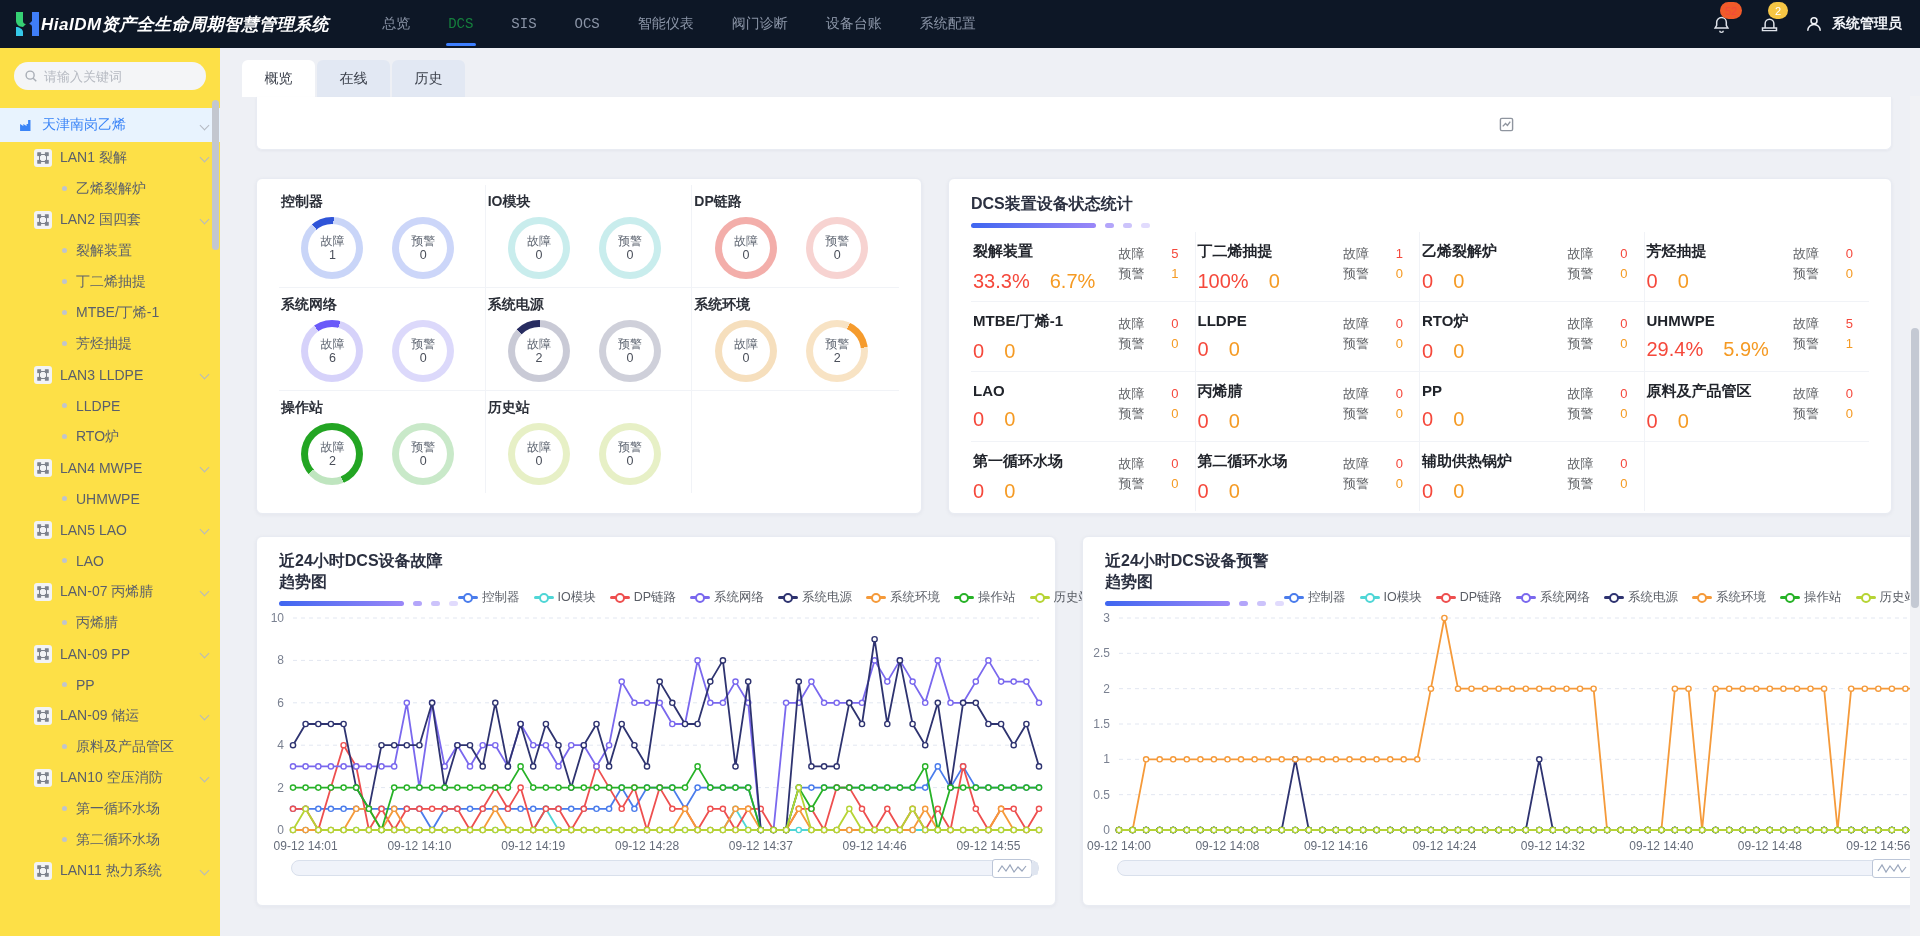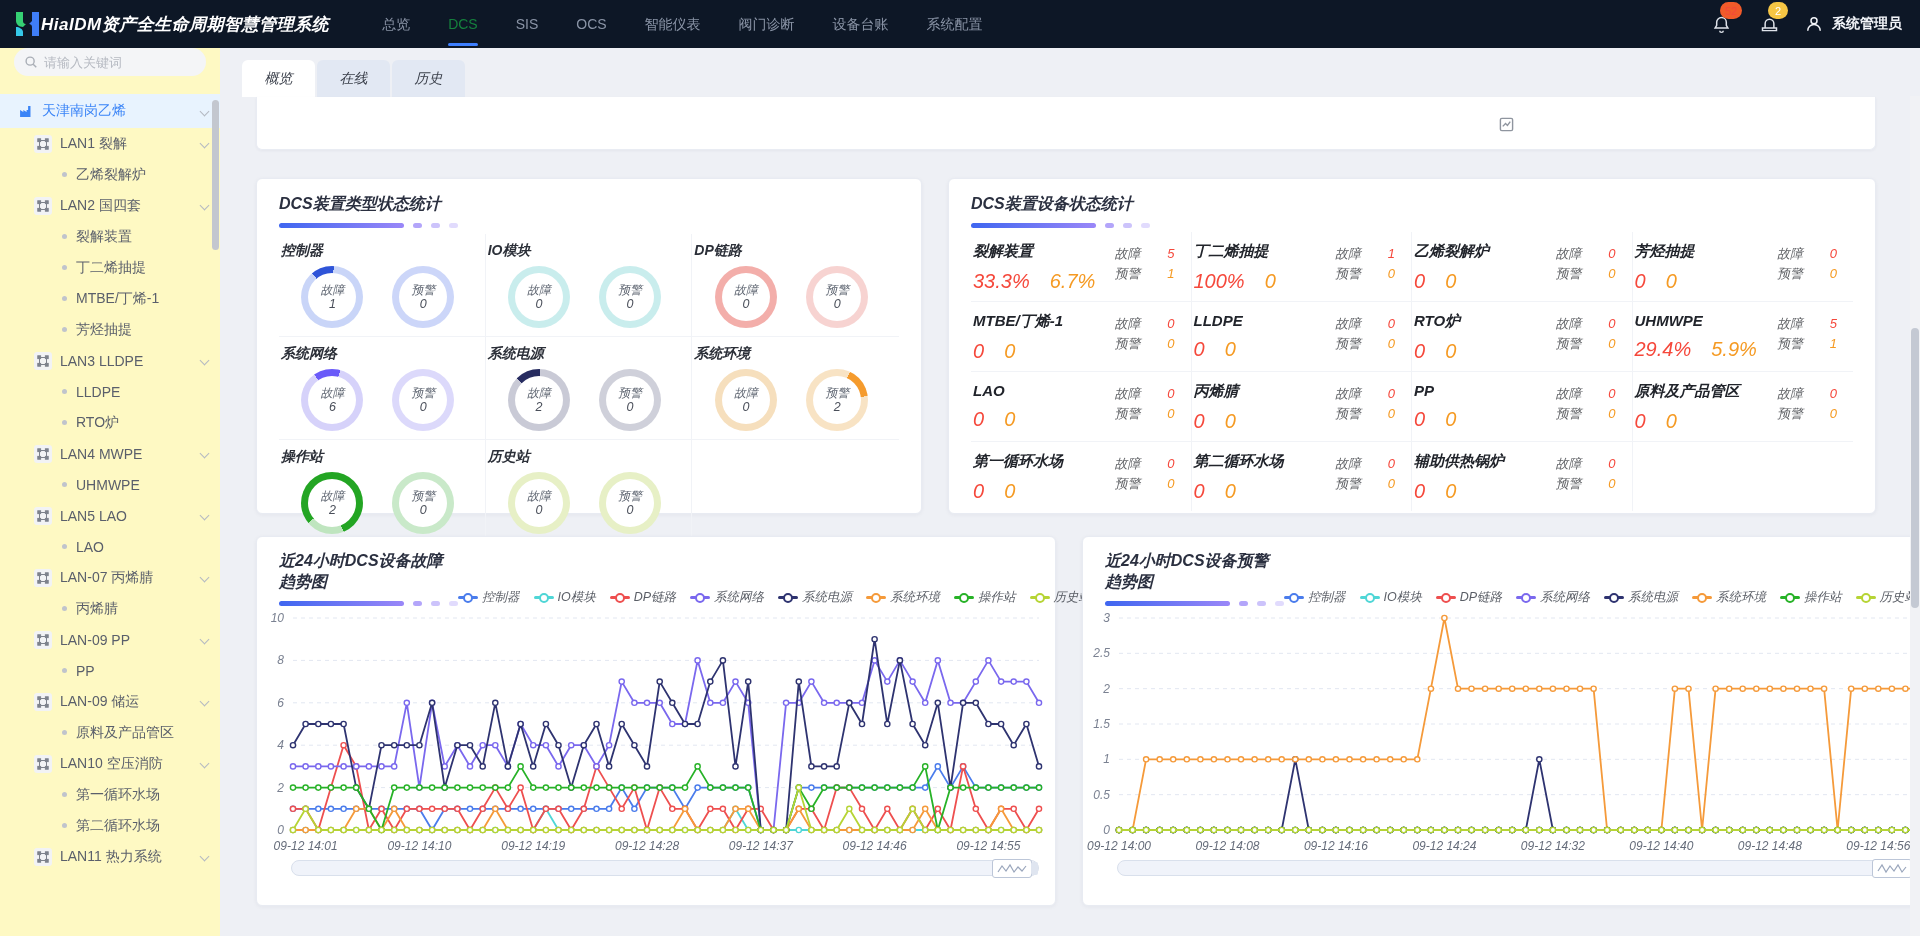--- a/index.html
+++ b/index.html
@@ -2,55 +2,55 @@
 <html><head>
 <meta charset="utf-8">
 <style>
   * { margin:0; padding:0; box-sizing:border-box; }
   html,body { width:1920px; height:936px; overflow:hidden; font-family:"Liberation Sans","DejaVu Sans",sans-serif; background:#eef0f5; }
 
   
   .navbar { position:relative; height:48px; background:#0d1726; display:flex; align-items:center; padding:0 18px 0 14px; z-index:5; }
   .brand { display:flex; align-items:center; margin-right:34px; }
   .brand-title { color:#fff; font-size:17px; font-weight:700; font-style:italic; letter-spacing:.5px; }
-  .nav-items { display:flex; align-items:center; height:48px; }
+  .nav-items { display:flex; align-items:center; height:48px;font-family:Liberation Mono, monospace; }
   .nav-item { position:relative; height:48px; line-height:48px; padding:0 19px; font-size:14px; color:#8a94a6; cursor:pointer; }
   .nav-item.active { color:#15803d; }
   .nav-item.active::after { content:""; position:absolute; left:50%; transform:translateX(-50%); bottom:2px; width:30px; height:3px; background:#3d7fff; border-radius:2px; }
   .nav-right { margin-left:auto; display:flex; align-items:center; gap:22px; }
   .nav-ico { position:relative; width:26px; height:26px; display:flex; align-items:center; justify-content:center; cursor:pointer; }
   .badge { position:absolute; top:-9px; left:12px; min-width:20px; height:17px; padding:0 5px; border-radius:9px; font-size:11px; color:#fff; display:flex; align-items:center; justify-content:center; }
   .badge.red { background:#f25b2a; }
   .badge.yellow { background:#f6c644; color:#fff; }
   .user-wrap { display:flex; align-items:center; gap:8px; color:#f2f4f8; font-size:14px; font-weight:700; cursor:pointer; }
 
   
   .layout { display:flex; height:888px; position:relative; }
 
   
-  .sidebar { position:relative; width:220px; background:#fef9c3; height:100%; flex:0 0 220px; }
+  .sidebar { position:relative; width:220px; background:#fde047; height:100%; flex:0 0 220px; padding-top:14px; }
   .search-box { margin:0 14px 0 14px; height:28px; background:#f4f5f7; border-radius:15px; display:flex; align-items:center; padding:0 10px; gap:6px; }
   .search-box input { border:none; outline:none; background:transparent; font-size:13px; color:#606266; width:140px; font-family:inherit; }
   .search-box input::placeholder { color:#b6bac2; }
   .tree { margin-top:18px; }
   .tree-row { display:flex; align-items:center; height:31px; font-size:14px; color:#5a5f6b; cursor:pointer; padding-right:12px; }
   .tree-row .lbl { flex:1 1 auto; white-space:nowrap; overflow:hidden; }
   .tree-row.root { background:#e8f3fe; color:#3a84f7; height:34px; }
   .tree-row.root { padding-left:16px; }
   .tree-row.group { padding-left:34px; }
   .tree-row.leaf { padding-left:62px; }
   .chev { width:7px; height:7px; border-right:1.6px solid #b4b9c2; border-bottom:1.6px solid #b4b9c2; transform:rotate(45deg); margin-left:6px; flex:0 0 auto; }
   .tree-ico { width:18px; height:18px; border-radius:3px; background:#f2f3f5; display:flex; align-items:center; justify-content:center; margin-right:8px; flex:0 0 auto; }
   .tree-row.root .tree-ico { background:transparent; }
   .dot { width:5px; height:5px; border-radius:50%; background:#c0c4cc; margin-right:9px; flex:0 0 auto; }
   .side-scroll { position:absolute; top:10px; right:1px; width:7px; height:860px; }
   .side-scroll .thumb { position:absolute; top:42px; width:7px; height:150px; background:#c3c7cf; border-radius:4px; }
 
   
-  .content { position:relative; flex:1 1 auto; padding:12px 44px 0 36px; overflow:hidden;font-style:italic; }
+  .content { position:relative; flex:1 1 auto; padding:12px 28px 0 36px; overflow:hidden; }
   .tabs { display:flex; gap:2px; margin-left:-14px; }
   .tab { width:73px; height:37px; background:#e2e8f3; border-radius:6px 6px 0 0; display:flex; align-items:center; justify-content:center; font-size:14px; color:#3a3f4a; cursor:pointer; }
   .tab.active { background:#ffffff; }
 
   .partial-card { position:relative; height:53px; background:#fff; border:1px solid #e9ecf3; border-top:none; border-radius:0 0 6px 6px; box-shadow:0 1px 3px rgba(30,40,80,.05); }
   .pc-icon { position:absolute; left:1242px; top:20px; width:15px; height:15px; color:#8f959f; cursor:pointer; }
 
   .card { background:#fff; border:1px solid #e8ebf2; border-radius:6px; box-shadow:0 1px 4px rgba(30,40,80,.05); }
   .card-head { padding:15px 22px 0 22px; }
   .card-title { font-size:16px; font-weight:700; color:#2b3040; }
@@ -380,29 +380,20 @@
     <div class="partial-card">
       <svg class="pc-icon" viewBox="0 0 16 16" fill="none" stroke="currentColor" stroke-width="1.5">
         <rect x="1.5" y="1.5" width="13" height="13" rx="1.5"></rect>
         <path d="M4 10 l3 -3 2 2 3 -4"></path>
       </svg>
     </div>
 
     <div class="stats-row">
 
       <section class="card type-card">
-        <div class="card-head">
-          <div class="card-title">DCS装置类型状态统计</div>
-          <div class="t-underline">
-              <span class="bar"></span>
-              <i></i>
-              <i></i>
-              <i></i>
-            </div>
-        </div>
         <div class="type-grid" id="type-grid">
             <div class="type-cell">
               <div class="tname">控制器</div>
               <div class="donut-row">
                 <div class="donut" style="background: conic-gradient(from -40deg, rgb(47, 84, 216) 0%, rgb(47, 84, 216) 12%, rgb(201, 213, 248) 12%, rgb(201, 213, 248) 100%);">
                   <div class="donut-hole">
                     <span class="dl">故障</span>
                     <span class="dv">1</span>
                   </div>
                 </div>

